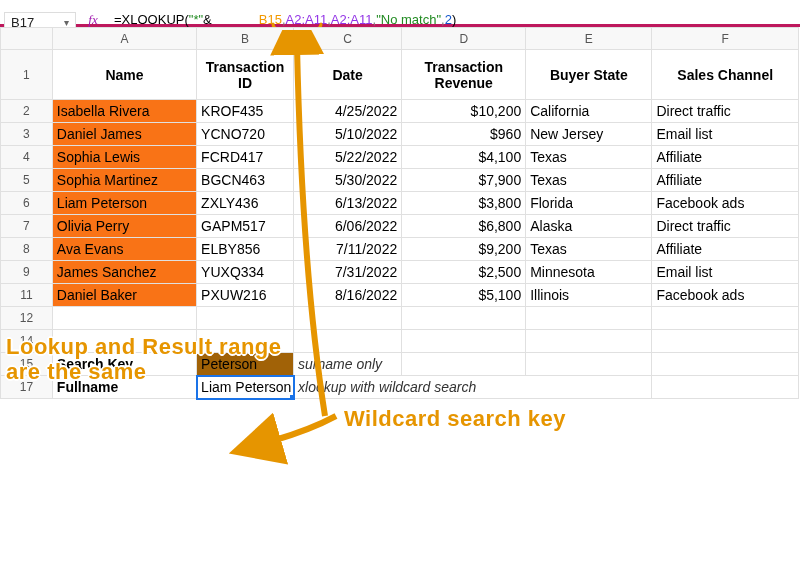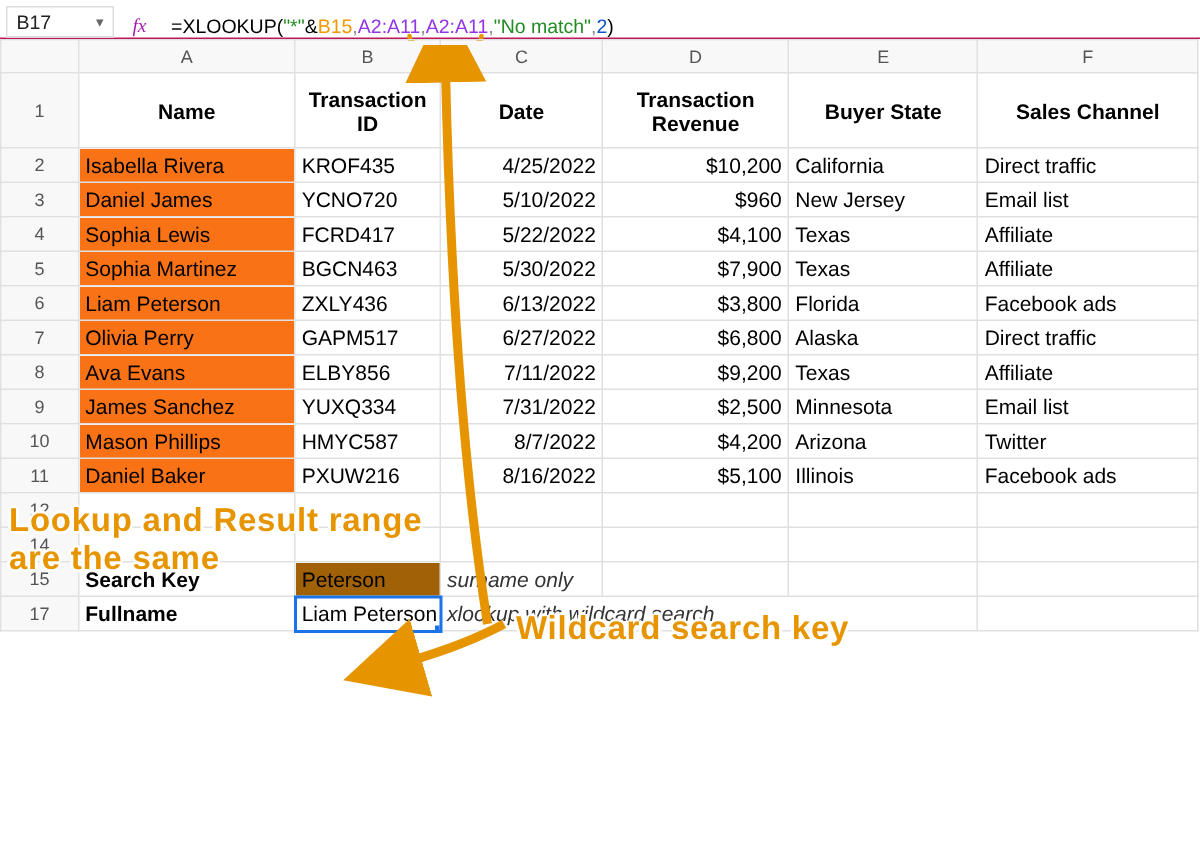--- a/index.html
+++ b/index.html
@@ -8,25 +8,25 @@
     font-size: 13px;
     background: #fff;
     color: #000;
     width: 800px;
     height: 571px;
     overflow: hidden;
     position: relative;
   }
   .formula-bar {
     display: flex;
-    align-items: flex-end;
+    align-items: flex-start;
     height: 26px;
-    border-bottom: 1px solid #be185d;
+    border-bottom: 3px solid #be185d;
     background: #fff;
-    padding: 0 4px;
+    padding: 12px 4px;
   }
   .name-box {
     width: 72px;
     display: flex;
     align-items: center;
     border: 1px solid #ddd;
     background: #fff;
     padding: 2px 6px;
     font-size: 13px;
     color: #222;
@@ -45,21 +45,21 @@
     font-family: "Times New Roman", serif;
   }
   .formula-input {
     flex: 1;
     font-size: 13px;
     padding-left: 4px;
     font-family: Arial, sans-serif;
   }
   .formula-input .fn    { color: #000; }
   .formula-input .str   { color: #228B22; }
-  .formula-input .ref1  { color: #F29900; }
+  .formula-input .ref1  { color: #F29900; margin-left: 47px; }
   .formula-input .ref2  { color: #9334E6; }
   .formula-input .ref3  { color: #9334E6; }
   .formula-input .num   { color: #1155CC; }
   .formula-input .sep   { color: #888; }
   .brace {
     position: absolute;
     top: 22px;
     left: 271px;
     width: 52px;
     height: 16px;
@@ -237,21 +237,21 @@
           <td>ZXLY436</td>
           <td class="right">6/13/2022</td>
           <td class="right">$3,800</td>
           <td>Florida</td>
           <td>Facebook ads</td>
         </tr>
         <tr>
           <td class="row-header">7</td>
           <td class="purple">Olivia Perry</td>
           <td>GAPM517</td>
-          <td class="right">6/27/2022</td>
+          <td class="right">6/06/2022</td>
           <td class="right">$6,800</td>
           <td>Alaska</td>
           <td>Direct traffic</td>
         </tr>
         <tr>
           <td class="row-header">8</td>
           <td class="purple">Ava Evans</td>
           <td>ELBY856</td>
           <td class="right">7/11/2022</td>
           <td class="right">$9,200</td>
@@ -259,29 +259,20 @@
           <td>Affiliate</td>
         </tr>
         <tr>
           <td class="row-header">9</td>
           <td class="purple">James Sanchez</td>
           <td>YUXQ334</td>
           <td class="right">7/31/2022</td>
           <td class="right">$2,500</td>
           <td>Minnesota</td>
           <td>Email list</td>
-        </tr>
-        <tr>
-          <td class="row-header">10</td>
-          <td class="purple">Mason Phillips</td>
-          <td>HMYC587</td>
-          <td class="right">8/7/2022</td>
-          <td class="right">$4,200</td>
-          <td>Arizona</td>
-          <td>Twitter</td>
         </tr>
         <tr>
           <td class="row-header">11</td>
           <td class="purple">Daniel Baker</td>
           <td>PXUW216</td>
           <td class="right">8/16/2022</td>
           <td class="right">$5,100</td>
           <td>Illinois</td>
           <td>Facebook ads</td>
         </tr>

